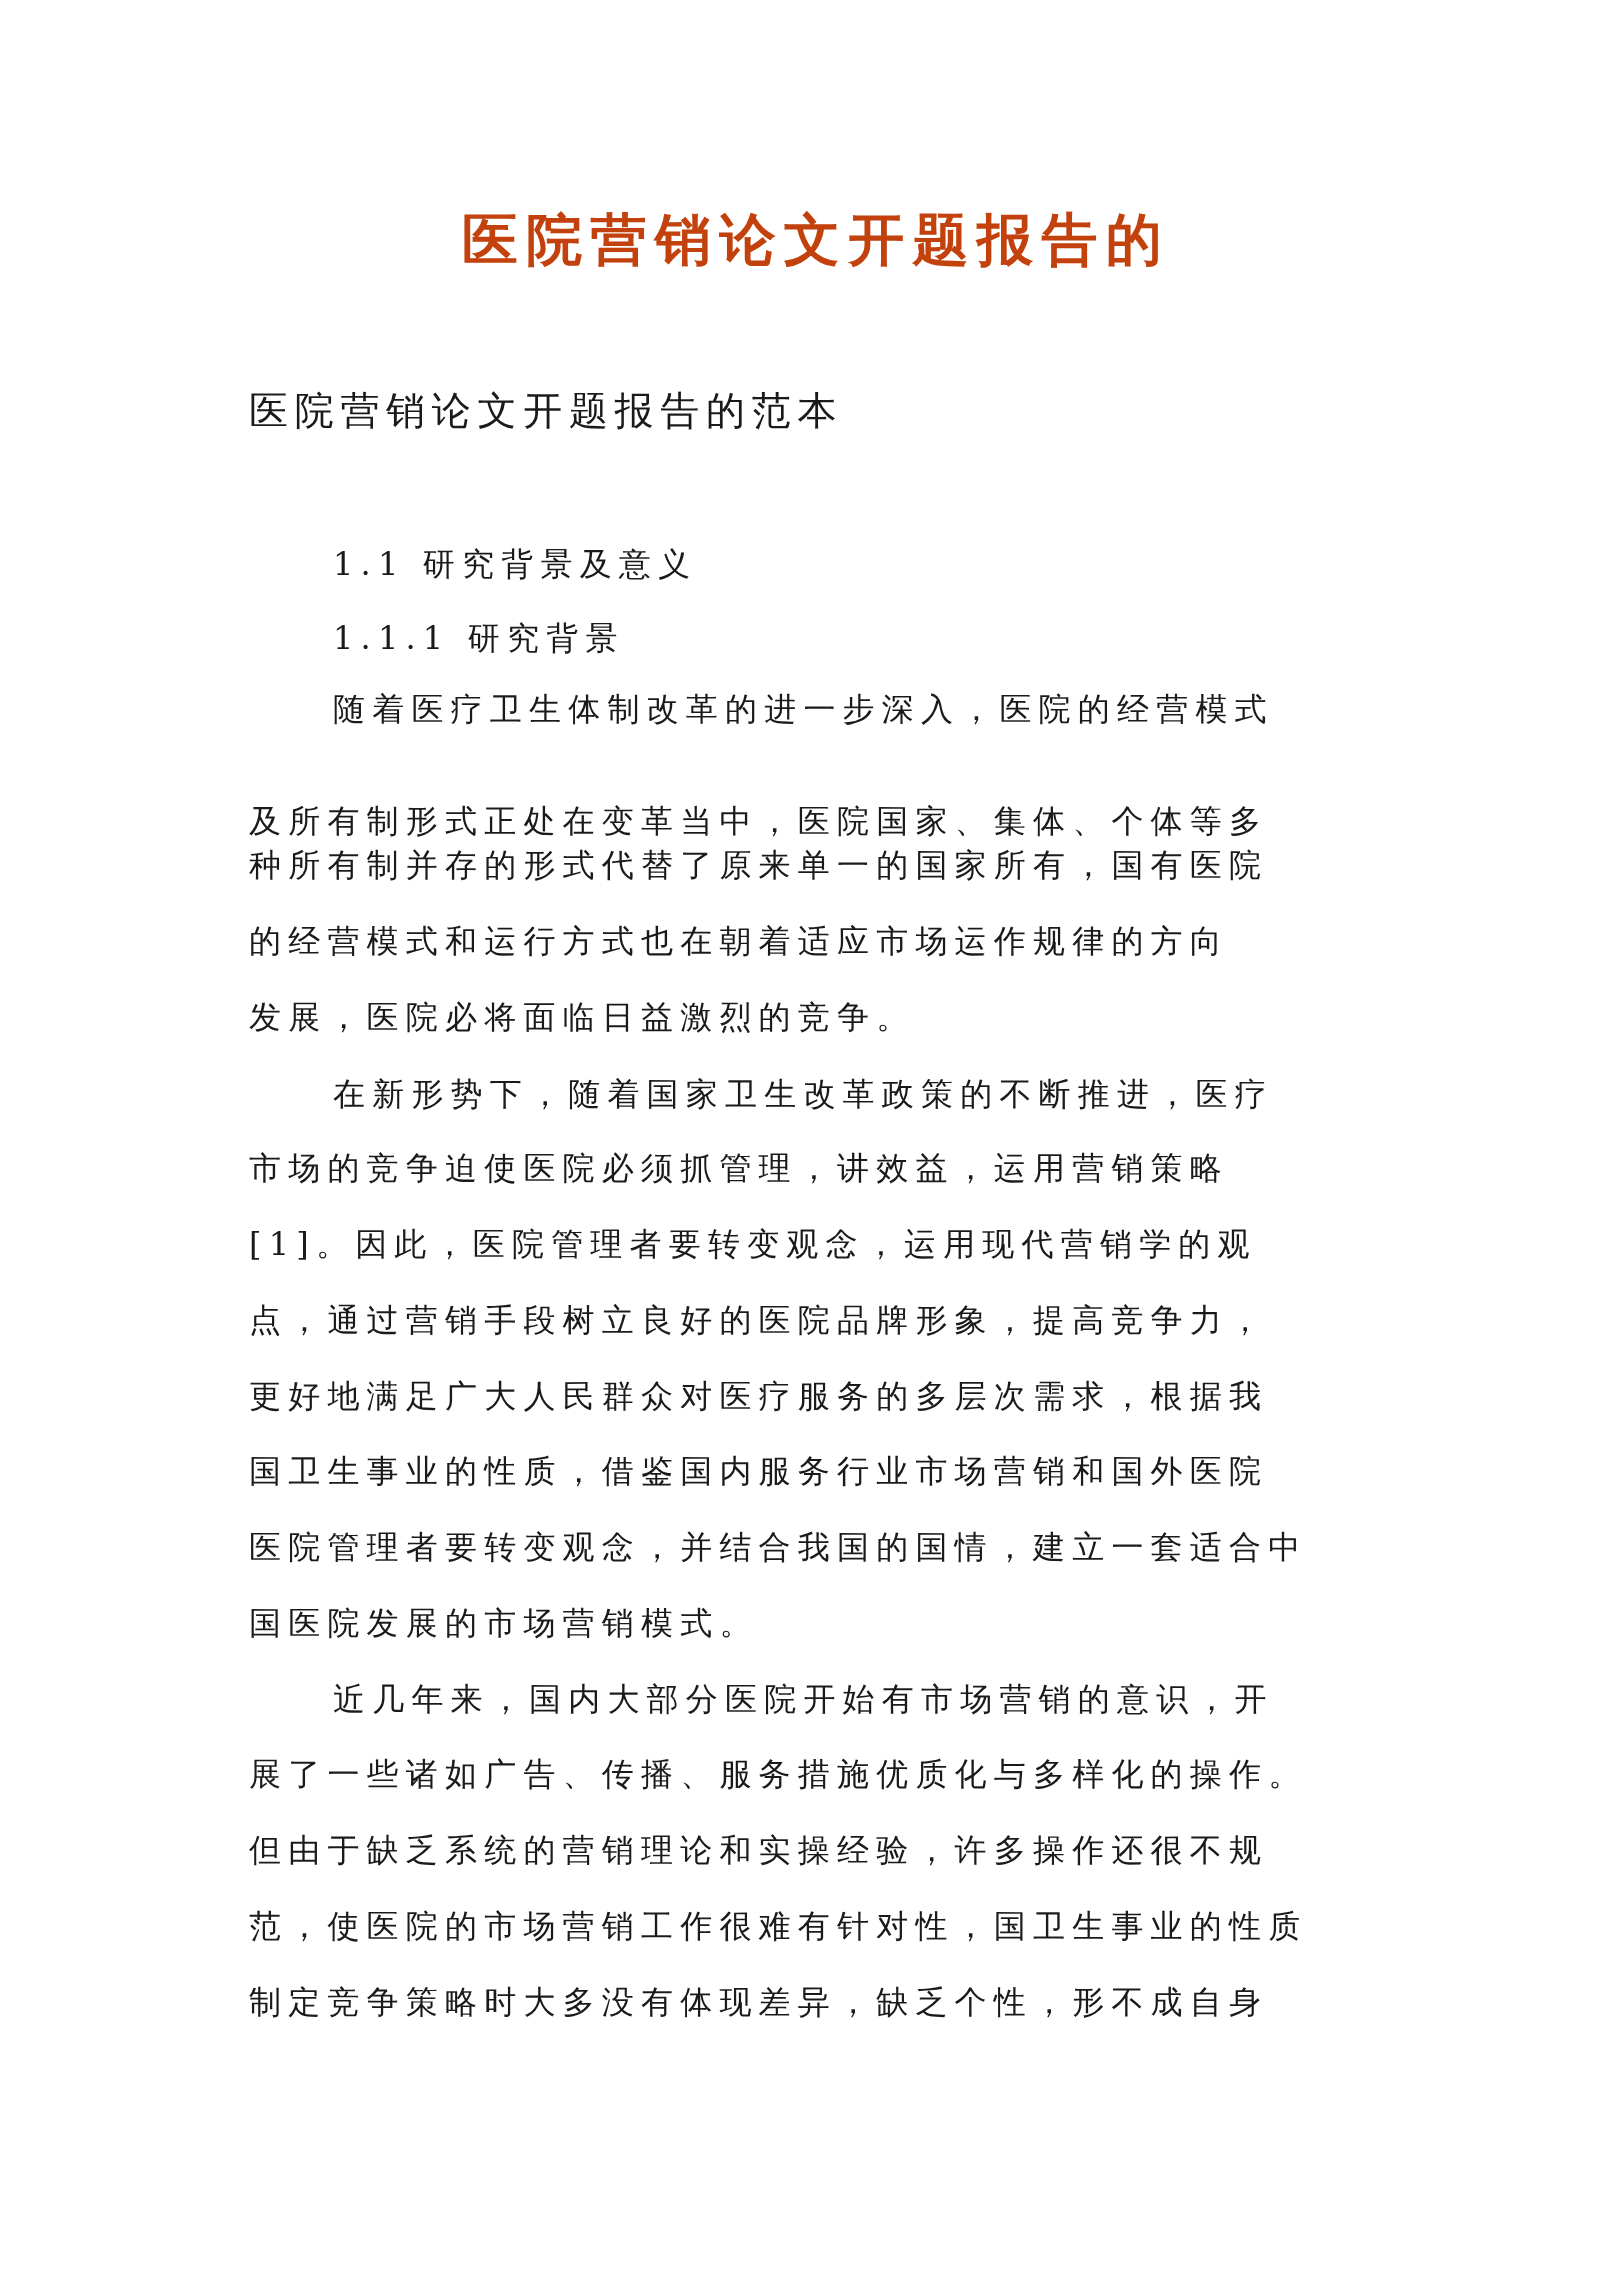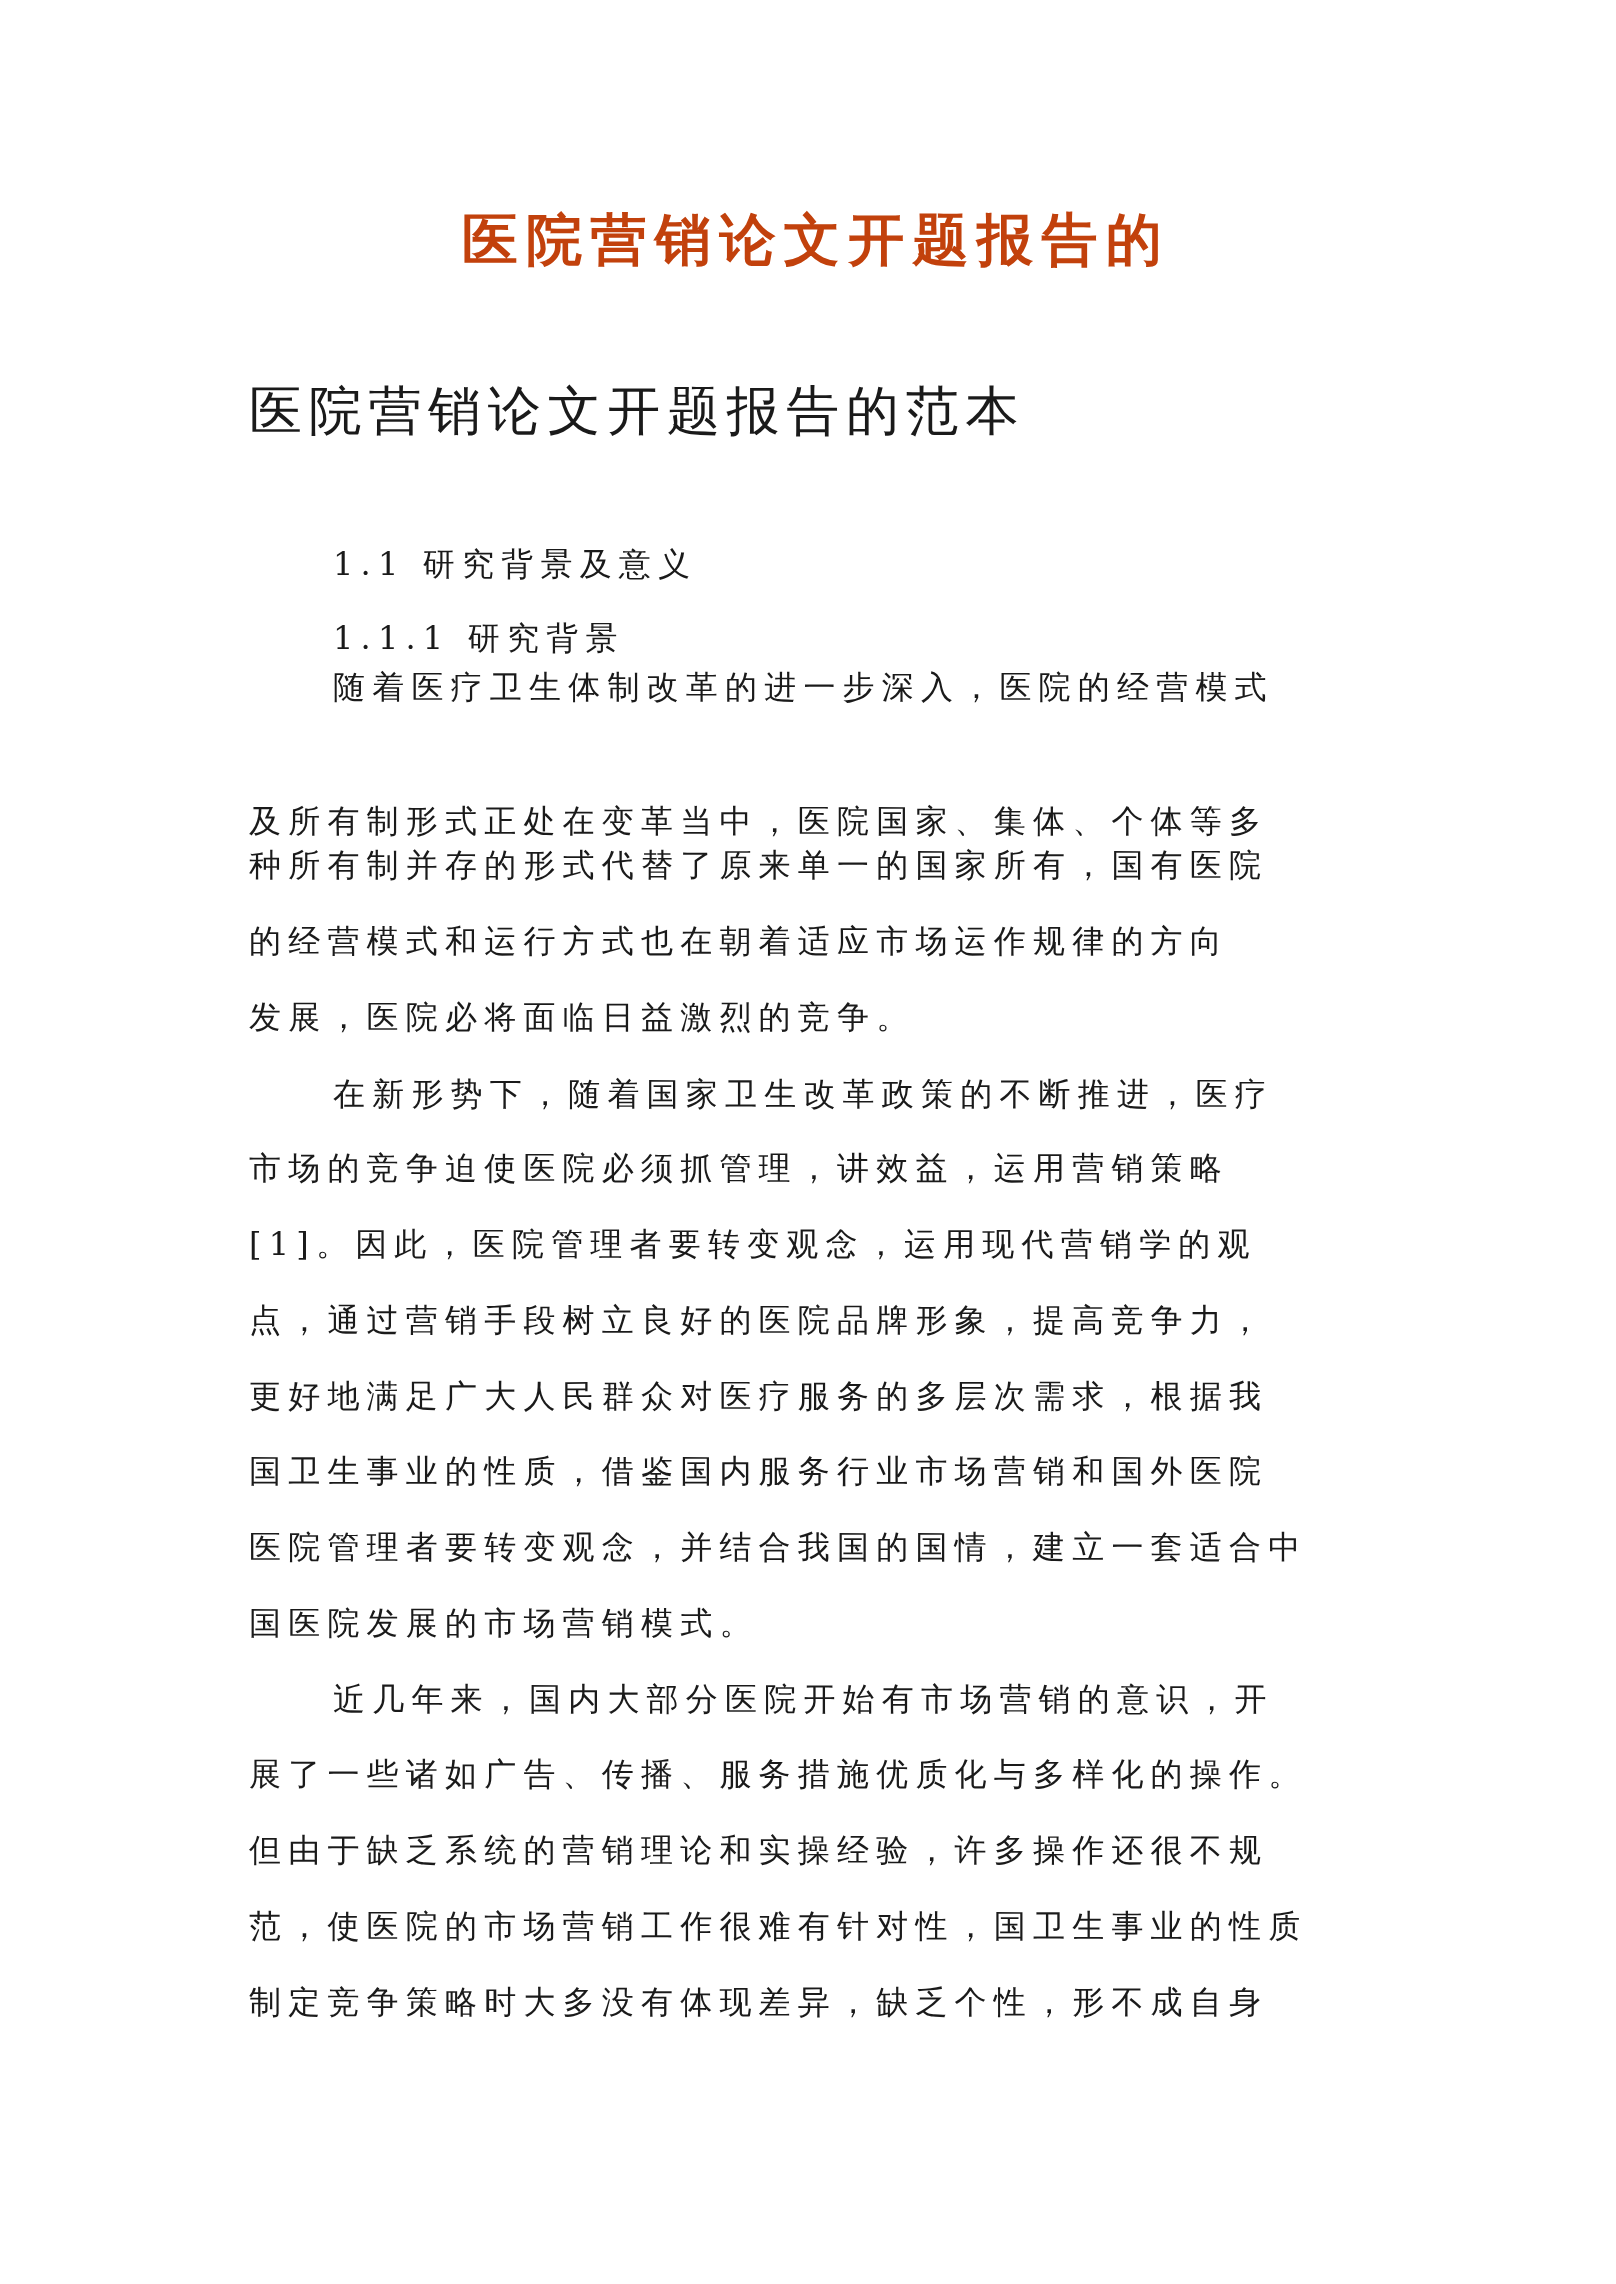--- a/index.html
+++ b/index.html
@@ -1,37 +1,37 @@
 <!DOCTYPE html>
 <html style="font-size:13.5px"><head>
 <meta charset="utf-8">
 <style>
   html, body { margin: 0; padding: 0; background: #ffffff; }
   body { width: 1616px; height: 2284px; position: relative; overflow: hidden;
          font-family: "DejaVu Serif", "Liberation Serif", serif; color: #1a1a1a; }
   .title { position: absolute; left: 8px; width: 1616px; top: 202px; text-align: center;
            font-family: "DejaVu Sans", "Liberation Sans", sans-serif; font-weight: bold;
            font-size: 56px; letter-spacing: 8.4px; color: #c2410c; line-height: 76px; }
-  .subtitle { position: absolute; left: 249px; top: 381px; font-size: 53px;
+  .subtitle { position: absolute; left: 249px; top: 381px; font-size: 39px;
               letter-spacing: 6.7px; line-height: 59px; white-space: nowrap; }
   .line { position: absolute; left: 249px; font-size: 32px; letter-spacing: 7.2px;
           line-height: 51px; white-space: nowrap; }
   .indent { left: 333px; }
 </style>
 </head>
 <body>
 
 <div>
   <div class="title">医院营销论文开题报告的</div>
   <div class="subtitle">医院营销论文开题报告的范本</div>
 
   <div class="line indent" style="top:539px">1.1 研究背景及意义</div>
   <div class="line indent" style="top:613px">1.1.1 研究背景</div>
 
-  <div class="line indent" style="top:662px">随着医疗卫生体制改革的进一步深入，医院的经营模式</div>
+  <div class="line indent" style="top:684px">随着医疗卫生体制改革的进一步深入，医院的经营模式</div>
   <div class="line" style="top:796px">及所有制形式正处在变革当中，医院国家、集体、个体等多</div>
   <div class="line" style="top:840px">种所有制并存的形式代替了原来单一的国家所有，国有医院</div>
   <div class="line" style="top:916px">的经营模式和运行方式也在朝着适应市场运作规律的方向</div>
   <div class="line" style="top:992px">发展，医院必将面临日益激烈的竞争。</div>
 
   <div class="line indent" style="top:1069px">在新形势下，随着国家卫生改革政策的不断推进，医疗</div>
   <div class="line" style="top:1143px">市场的竞争迫使医院必须抓管理，讲效益，运用营销策略</div>
   <div class="line" style="top:1219px">[1]。因此，医院管理者要转变观念，运用现代营销学的观</div>
   <div class="line" style="top:1295px">点，通过营销手段树立良好的医院品牌形象，提高竞争力，</div>
   <div class="line" style="top:1371px">更好地满足广大人民群众对医疗服务的多层次需求，根据我</div>

